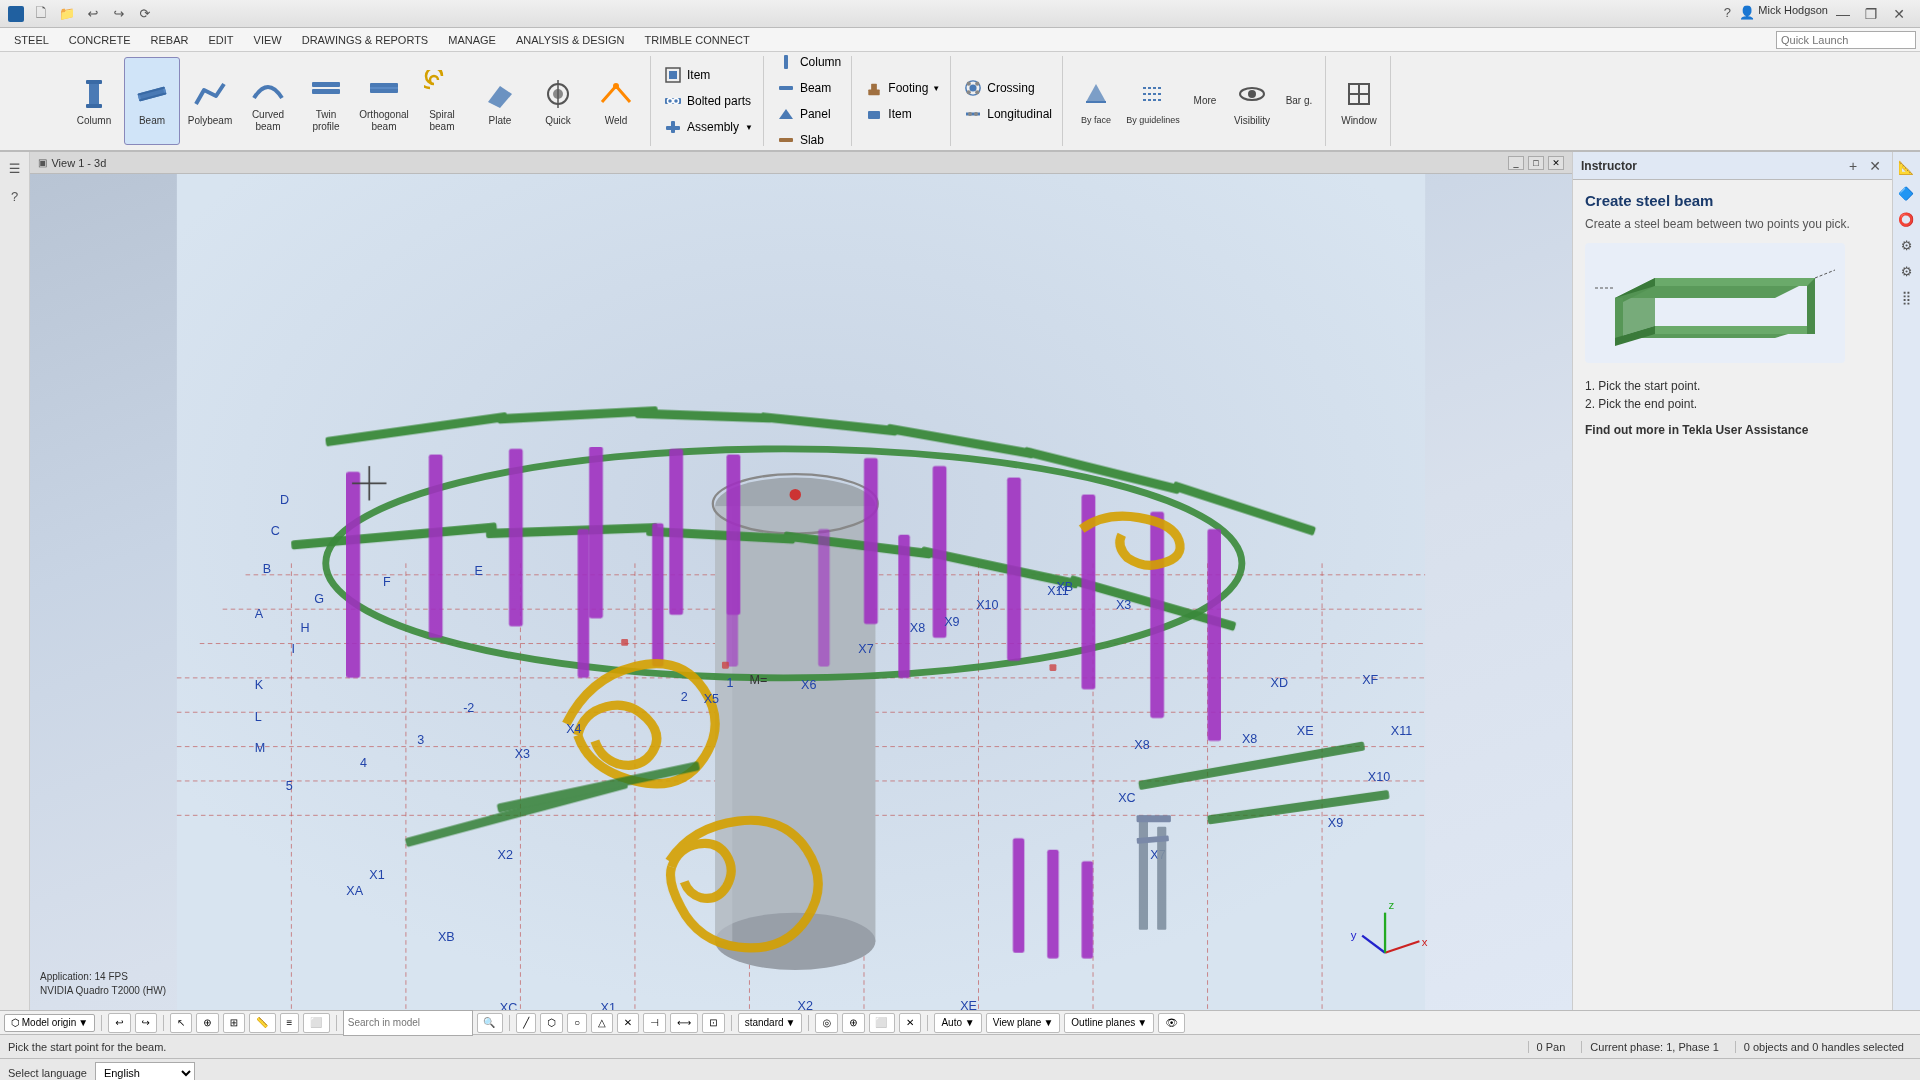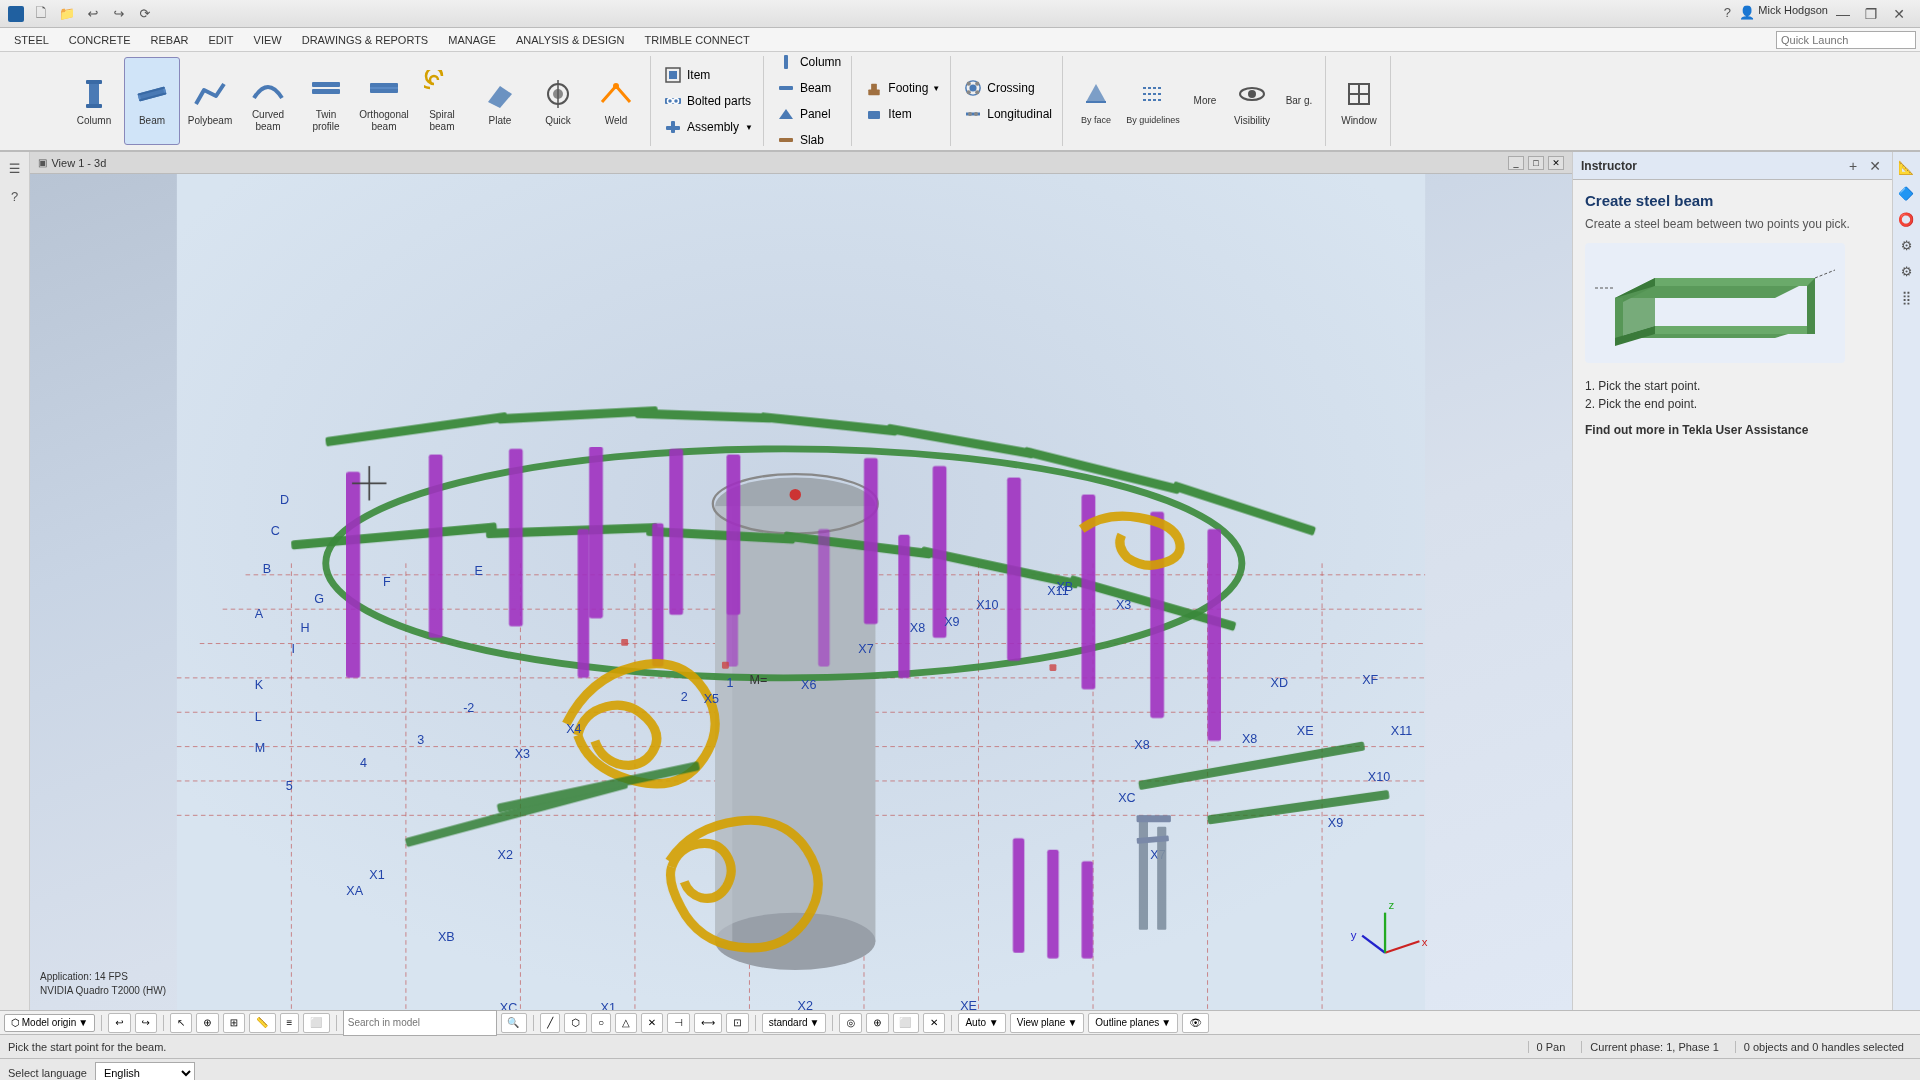--- a/index.html
+++ b/index.html
@@ -852,21 +852,21 @@
   <button class="bottom-btn">↪</button>
   <div class="bottom-separator"></div>
 
   <button class="bottom-btn">↖</button>
   <button class="bottom-btn">⊕</button>
   <button class="bottom-btn">⊞</button>
   <button class="bottom-btn">📏</button>
   <button class="bottom-btn">≡</button>
   <button class="bottom-btn">⬜</button>
   <div class="bottom-separator"></div>
-  <input type="text" style="width: 154px; height: 18px; border: 1px solid rgb(170, 170, 170); font-size: 10px; padding: 12px 4px;" placeholder="Search in model">
+  <input type="text" style="width: 130px; height: 18px; border: 1px solid rgb(170, 170, 170); font-size: 10px; padding: 12px 4px;" placeholder="Search in model">
   <button class="bottom-btn">🔍</button>
   <div class="bottom-separator"></div>
 
   <button class="bottom-btn">╱</button>
   <button class="bottom-btn">⬡</button>
   <button class="bottom-btn">○</button>
   <button class="bottom-btn">△</button>
   <button class="bottom-btn">✕</button>
   <button class="bottom-btn">⊣</button>
   <button class="bottom-btn">⟷</button>

